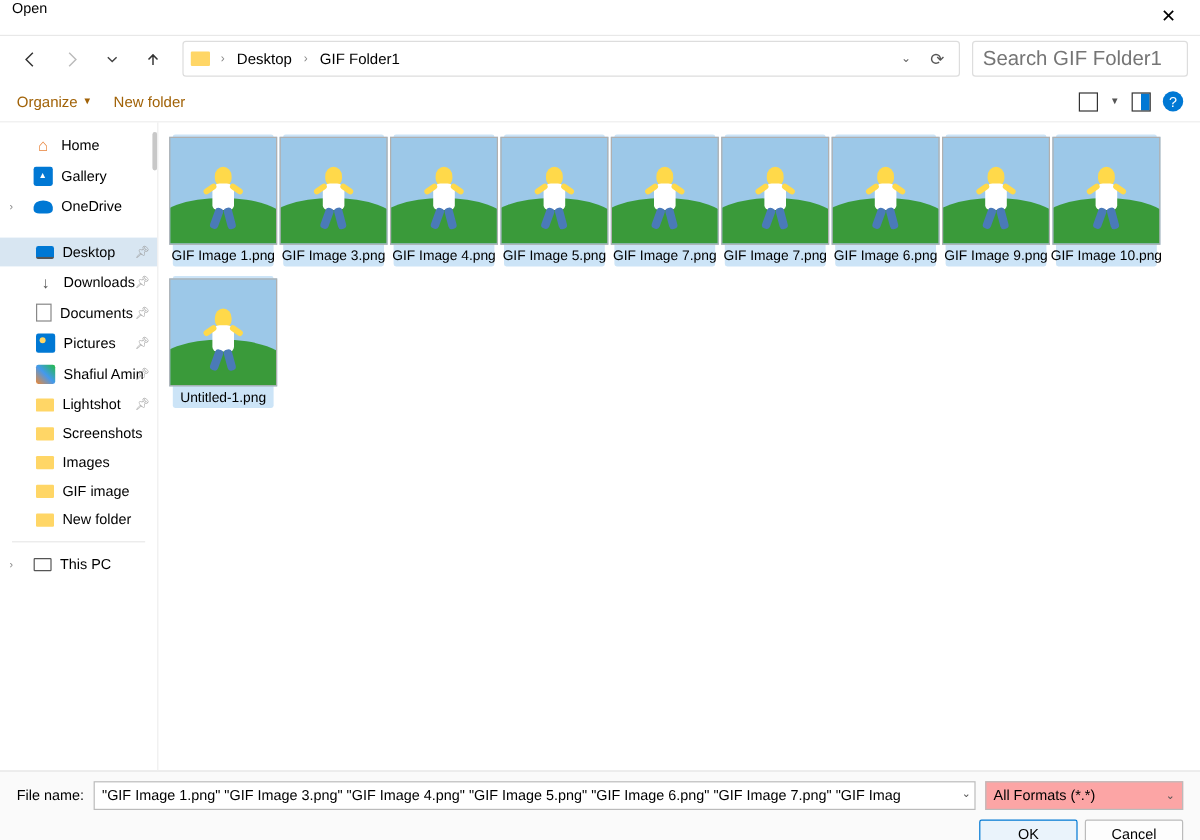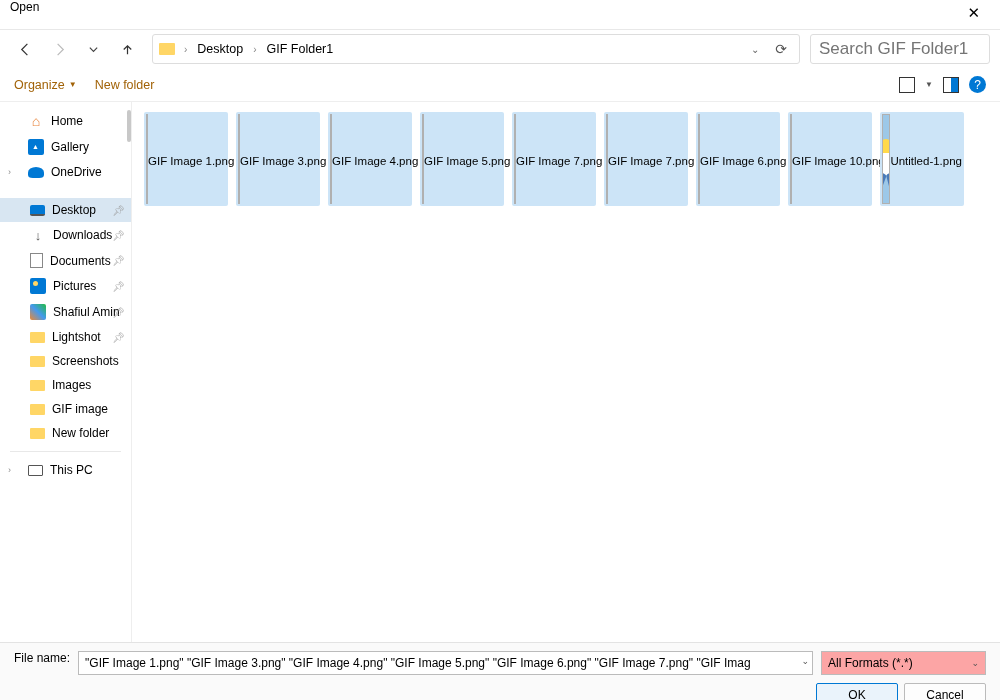--- a/index.html
+++ b/index.html
@@ -48,35 +48,35 @@
 .ic-folder { width: 15px; height: 11px; background: #ffd666; border-radius: 1px; }
 .ic-dl { color: #555; font-size: 13px; }
 .ic-doc { width: 13px; height: 15px; border: 1px solid #888; background: #fff; }
 .ic-pic { background: #0078d4; border-radius: 2px; position: relative; }
 .ic-pic::after { content: ""; position: absolute; left: 3px; top: 3px; width: 5px; height: 5px; background: #ffd666; border-radius: 50%; }
 .ic-user { background: linear-gradient(45deg, #e83, #49e, #2b4); border-radius: 2px; }
 .ic-pc { width: 15px; height: 11px; border: 1.5px solid #555; border-radius: 1px; }
 .side-sep { height: 1px; background: #e8e8e8; margin: 6px 10px; }
 
 .main { flex: 1; padding: 10px 12px; display: flex; flex-wrap: wrap; align-content: flex-start; gap: 8px; overflow-y: auto; }
-.thumb { width: 84px; display: flex; flex-direction: row; align-items: center; cursor: pointer; padding: 2px; }
+.thumb { width: 84px; display: flex; flex-direction: column; align-items: center; cursor: pointer; padding: 2px; }
 .thumb.sel { background: #cce4f7; border-radius: 2px; }
 .thumb-img { width: 90px; height: 90px; background: #9cc8e8; border: 1px solid #b0b0b0; position: relative; overflow: hidden; }
 .hill { position: absolute; bottom: 0; left: -10px; width: 120%; height: 38px; background: #3a9a3a; border-radius: 50% 50% 0 0; }
 .homer { position: absolute; left: 50%; top: 48%; transform: translate(-50%,-50%); }
 .h-head { width: 14px; height: 16px; background: #ffd94a; border-radius: 50% 50% 40% 40%; margin: 0 auto; }
 .h-body { width: 18px; height: 22px; background: #fff; border-radius: 6px 6px 4px 4px; margin: -2px auto 0; }
 .h-arm1 { position: absolute; width: 12px; height: 5px; background: #ffd94a; border-radius: 3px; top: 16px; left: -8px; transform: rotate(-35deg); }
 .h-arm2 { position: absolute; width: 12px; height: 5px; background: #ffd94a; border-radius: 3px; top: 16px; right: -8px; transform: rotate(35deg); }
 .h-leg1 { position: absolute; width: 7px; height: 18px; background: #4a7ab8; border-radius: 3px; top: 34px; left: 0px; transform: rotate(20deg); }
 .h-leg2 { position: absolute; width: 7px; height: 18px; background: #4a7ab8; border-radius: 3px; top: 34px; right: 0px; transform: rotate(-15deg); }
 .thumb-name { font-size: 11.5px; text-align: center; margin-top: 4px; white-space: nowrap; }
 
 .footer { border-top: 1px solid #e3e3e3; padding: 8px 14px 10px; background: #fafafa; }
-.fn-row { display: flex; gap: 8px; margin-bottom: 8px; }
+.fn-row { display: flex; align-items: center; gap: 8px; margin-bottom: 8px; }
 .fn-label { font-size: 12px; }
 .fn-input { flex: 1; height: 24px; border: 1px solid #bbb; padding: 0 20px 0 6px; font-size: 12px; background: #fff; outline: none; }
 .fn-wrap { flex: 1; position: relative; display: flex; }
 .fn-drop { position: absolute; right: 4px; top: 5px; font-size: 9px; color: #555; cursor: pointer; }
 .filter { width: 165px; height: 24px; border: 1px solid #bbb; font-size: 12px; padding: 0 6px; display: flex; align-items: center; background: #fca5a5; cursor: pointer; }
 .filter .dd { margin-left: auto; font-size: 9px; color: #555; }
 .btn-row { display: flex; justify-content: flex-end; gap: 6px; }
 .btn { width: 82px; height: 24px; border: 1px solid #bbb; background: #fdfdfd; font-size: 12px; cursor: pointer; border-radius: 2px; }
 .btn.primary { border-color: #0078d4; background: #eaf3fb; }
 </style>
@@ -314,20 +314,34 @@
           <div class="hill"></div>
           <div class="homer">
             <div class="h-head"></div>
             <div class="h-body"></div>
             <div class="h-arm1"></div>
             <div class="h-arm2"></div>
             <div class="h-leg1"></div>
             <div class="h-leg2"></div>
           </div>
         </div>
+        <div class="thumb-name">GIF Image 9.png</div>
+      </div>
+      <div class="thumb sel">
+        <div class="thumb-img">
+          <div class="hill"></div>
+          <div class="homer">
+            <div class="h-head"></div>
+            <div class="h-body"></div>
+            <div class="h-arm1"></div>
+            <div class="h-arm2"></div>
+            <div class="h-leg1"></div>
+            <div class="h-leg2"></div>
+          </div>
+        </div>
         <div class="thumb-name">GIF Image 10.png</div>
       </div>
       <div class="thumb sel">
         <div class="thumb-img">
           <div class="hill"></div>
           <div class="homer">
             <div class="h-head"></div>
             <div class="h-body"></div>
             <div class="h-arm1"></div>
             <div class="h-arm2"></div>

